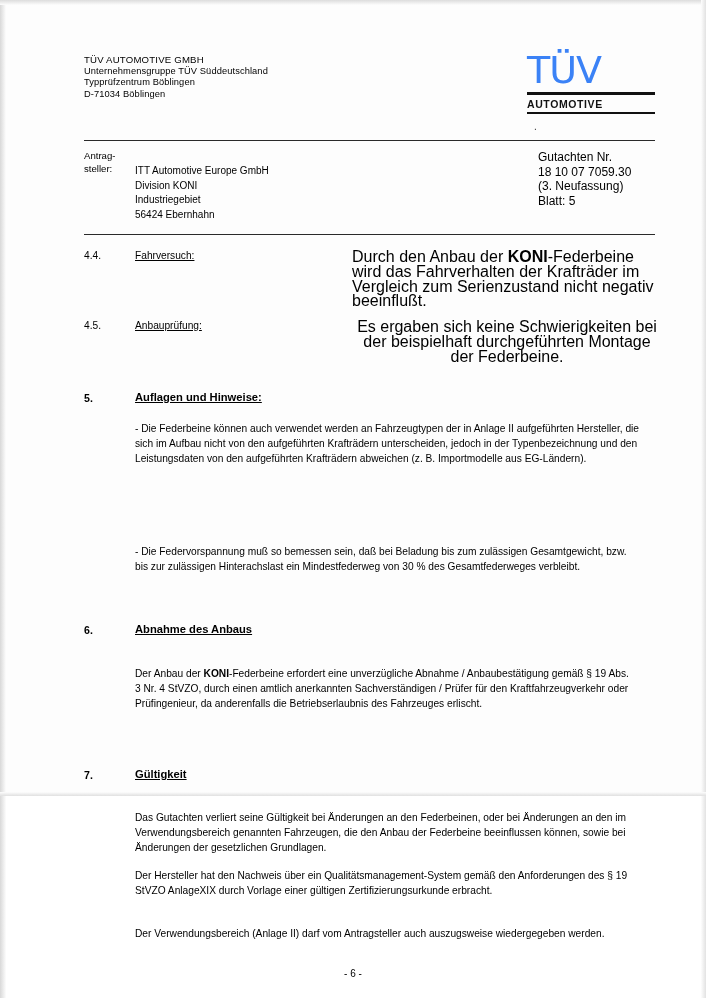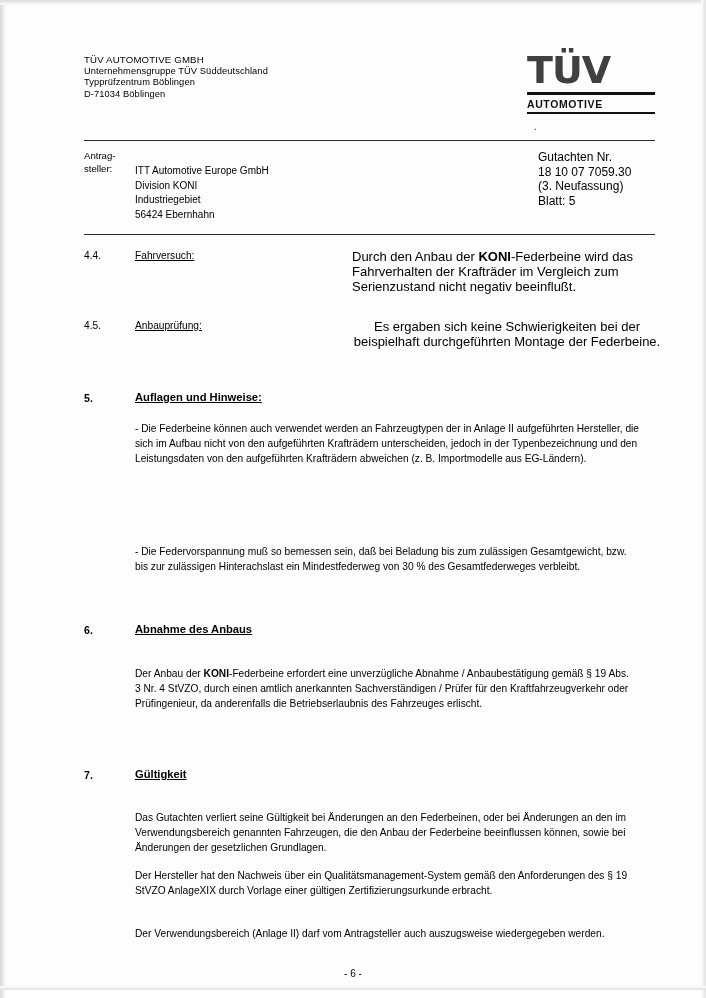--- a/index.html
+++ b/index.html
@@ -12,21 +12,21 @@
     height: 998px;
     position: relative;
     font-family: "Liberation Sans", sans-serif;
     color: #000000;
     overflow: hidden;
   }
   .page {
     position: absolute;
     left: 0; top: 0;
     width: 706px;
-    height: 990px;
+    height: 796px;
     background: #fdfdfd;
   }
   
   .scan-edge-left {
     position: absolute; left: 0; top: 0; width: 6px; height: 998px;
     background: linear-gradient(to right, #d8d8d8, #fdfdfd);
   }
   .scan-edge-top {
     position: absolute; left: 0; top: 0; width: 706px; height: 5px;
     background: linear-gradient(to bottom, #dcdcdc, #fdfdfd);
@@ -58,25 +58,25 @@
   
   .logo {
     position: absolute;
     left: 527px;
     top: 50px;
     width: 128px;
     text-align: left;
   }
   .logo-word {
     font-family: "DejaVu Sans", sans-serif;
-    font-weight: bold;
+    font-weight: normal;
     font-size: 38px;
     letter-spacing: -1px;
     line-height: 40px;
-    color: #404040;
+    color: #3b82f6;
   }
   .logo-rule {
     width: 128px;
     height: 3px;
     background: #111;
     margin-top: 2px;
   }
   .logo-sub {
     font-size: 10.5px;
     font-weight: bold;
@@ -138,21 +138,21 @@
   .num.bold { font-weight: bold; font-size: 10.6px; }
   .head-ul {
     position: absolute;
     font-size: 10.2px;
     text-decoration: underline;
   }
   .head-ul.bold { font-weight: bold; font-size: 11.2px; }
   .col-right {
     position: absolute;
     left: 352px;
-    font-size: 13px;
+    font-size: 16px;
     line-height: 14.8px;
     width: 310px;
   }
   .para {
     position: absolute;
     left: 135px;
     font-size: 10.2px;
     line-height: 14.8px;
     width: 515px;
   }

